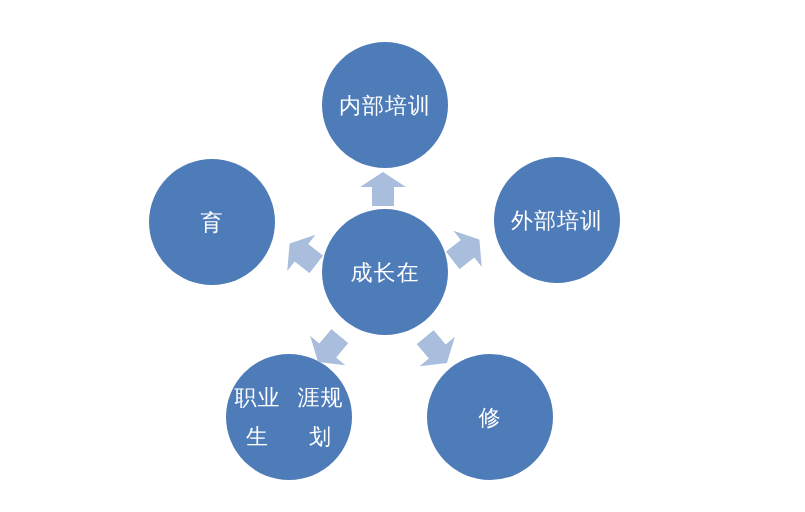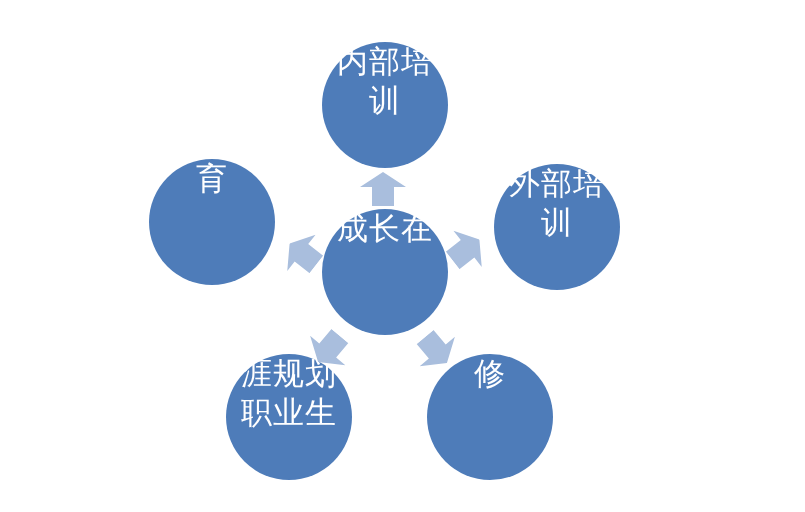--- a/index.html
+++ b/index.html
@@ -21,33 +21,33 @@
     overflow:hidden;
   }
   .node{
     position:absolute;
     width:126px;
     height:126px;
     border-radius:50%;
     background:var(--node-color);
     color:var(--text-color);
     display:flex;
-    flex-direction:column;
+    flex-direction:row;
     align-items:center;
-    justify-content:flex-start;
+    justify-content:center;
     text-align:center;
-    font-size:31px;
+    font-size:22px;
     font-weight:300;
     line-height:39px;
     letter-spacing:1px;
     user-select:none;
   }
   .node-top{left:322px;top:42px;}
   .node-left{left:149px;top:159px;}
-  .node-right{left:494px;top:164px;}
+  .node-right{left:494px;top:157px;}
   .node-center{left:322px;top:209px;gap:48px;}
   .node-bottom-left{left:226px;top:354px;}
   .node-bottom-right{left:427px;top:354px;}
 
   .arrow{
     position:absolute;
     width:46px;
     height:34px;
     transform-origin:50% 50%;
   }
@@ -76,22 +76,22 @@
   <div class="node node-right">
     <div>外部培</div>
     <div>训</div>
   </div>
 
   <div class="node node-center">
     <div>成长在</div>
   </div>
 
   <div class="node node-bottom-left">
+    <div>职业生</div>
     <div>涯规划</div>
-    <div>职业生</div>
   </div>
 
   <div class="node node-bottom-right">
     <div>修</div>
   </div>
 
   <div class="arrow arrow-up">
     <svg viewBox="0 0 46 34" xmlns="http://www.w3.org/2000/svg">
         <polygon points="23,0 46,15 34,15 34,34 12,34 12,15 0,15"></polygon>
       </svg>

